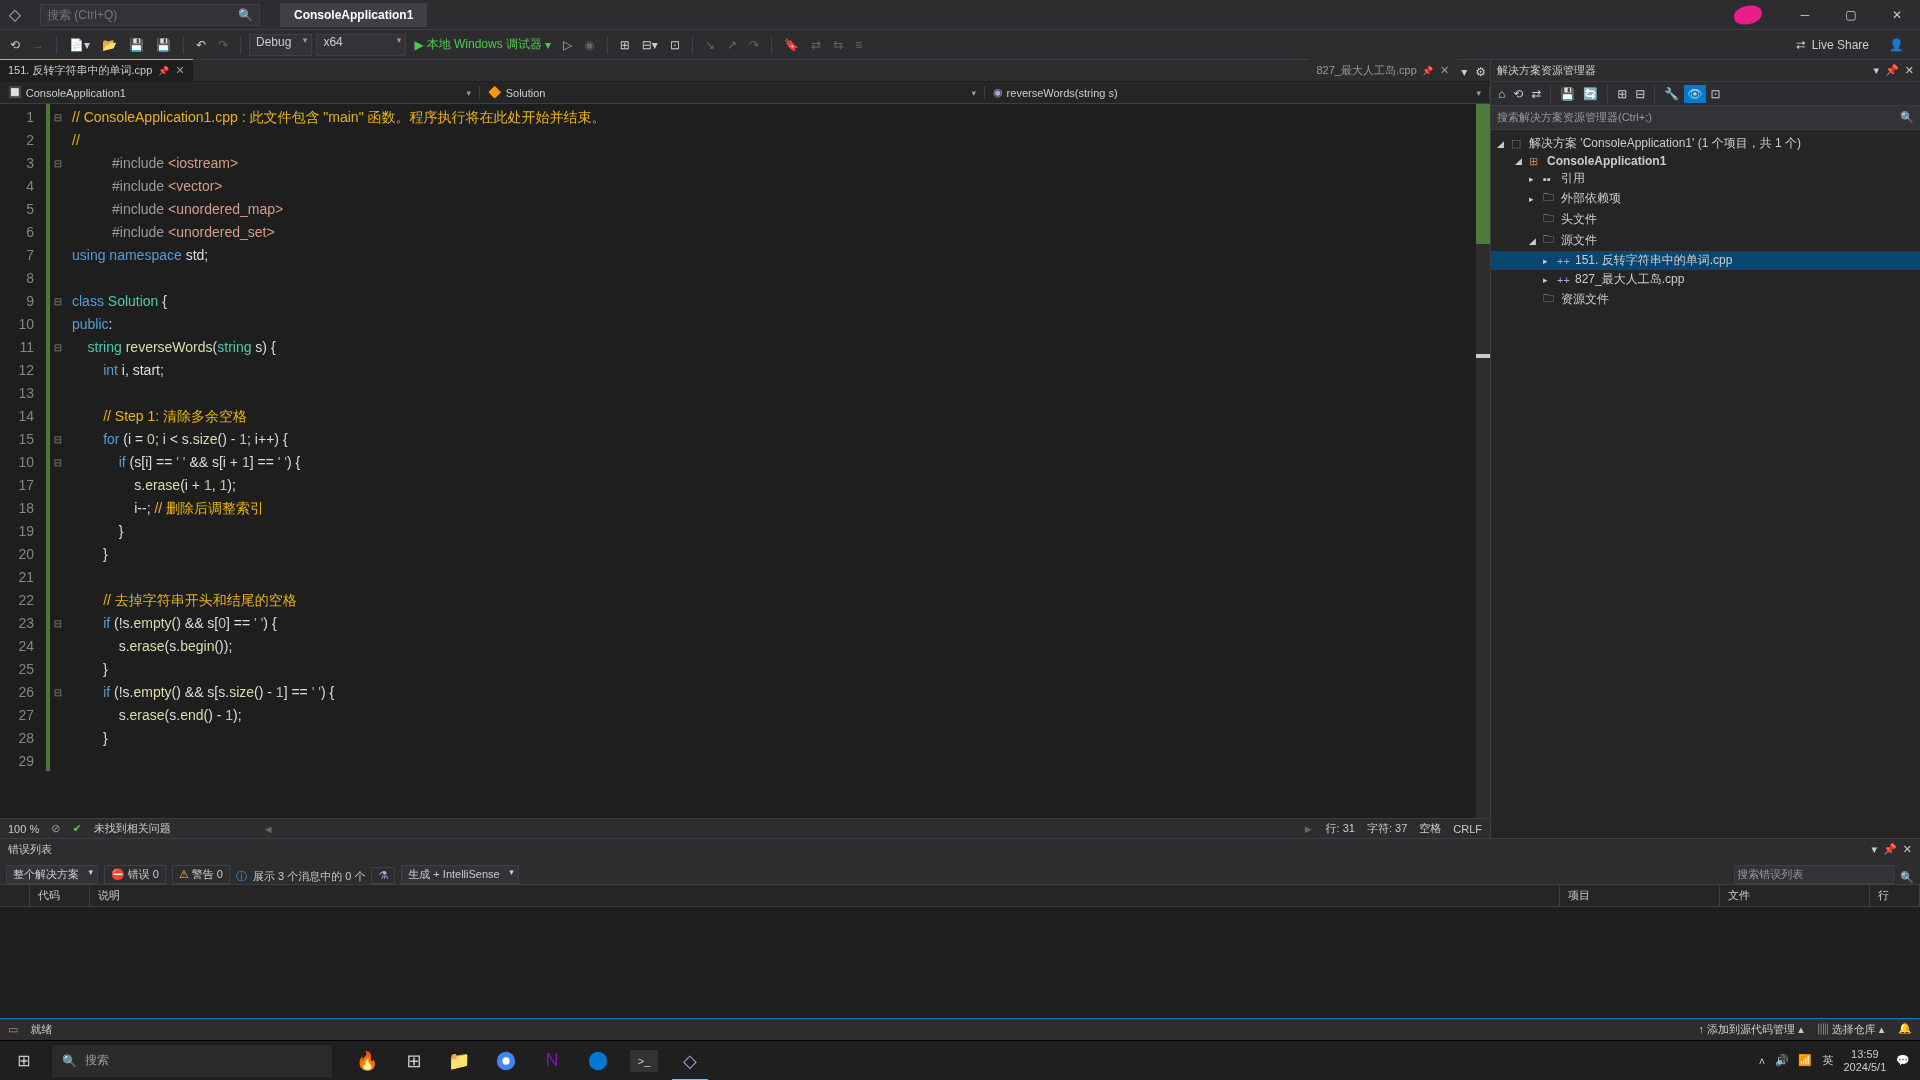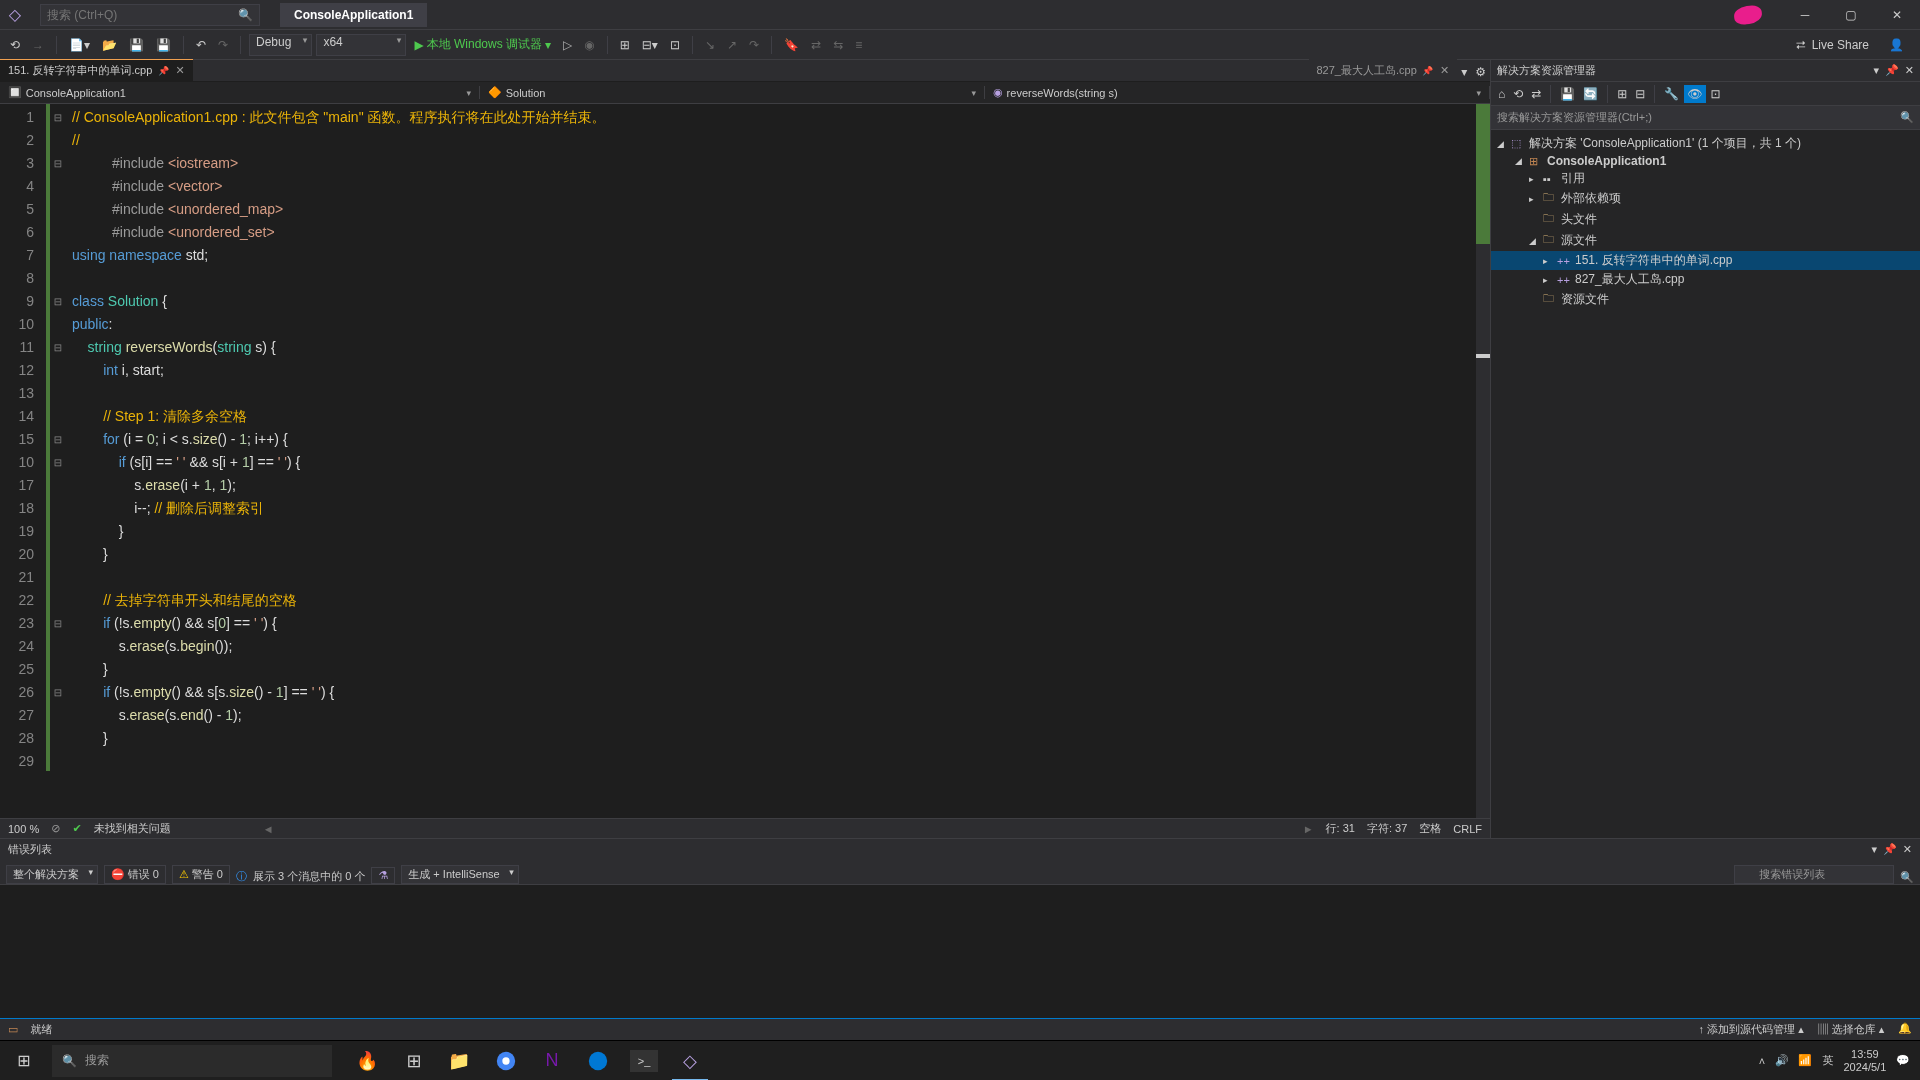--- a/index.html
+++ b/index.html
@@ -390,24 +390,32 @@
       </div>
     <div class="bp-badge">
         <span style="color:#fc0">⚠</span>
         <span>警告 0</span>
       </div>
     <span style="color:#39f">ⓘ</span>
     <span>展示 3 个消息中的 0 个</span>
     <span class="bp-badge" style="color:#b7a0e0">⚗</span>
     <div class="bp-combo">生成 + IntelliSense</div>
     <span style="flex:1"></span>
-    <div style="background:#333337;border:1px solid #3f3f46;padding:1px 24px;width:160px">
+    <div style="background:#333337;border:1px solid #3f3f46;padding:1px 2px;width:160px">
       <span style="color:#999">搜索错误列表</span>
     </div>
     <span>🔍</span>
+  </div>
+  <div class="bp-table-head">
+    <div class="bp-th" style="width:30px"></div>
+    <div class="bp-th" style="width:60px">代码</div>
+    <div class="bp-th" style="flex:1">说明</div>
+    <div class="bp-th" style="width:160px">项目</div>
+    <div class="bp-th" style="width:150px">文件</div>
+    <div class="bp-th" style="width:50px">行</div>
   </div>
   <div style="flex:1;background:#1e1e1e"></div>
 </div>
 
 <div class="status-bar">
   <span style="color:#c08552">▭</span>
   <span>就绪</span>
   <div class="right">
     <span>↑ <span>添加到源代码管理</span> ▴</span>
     <span>▥ <span>选择仓库</span> ▴</span>

